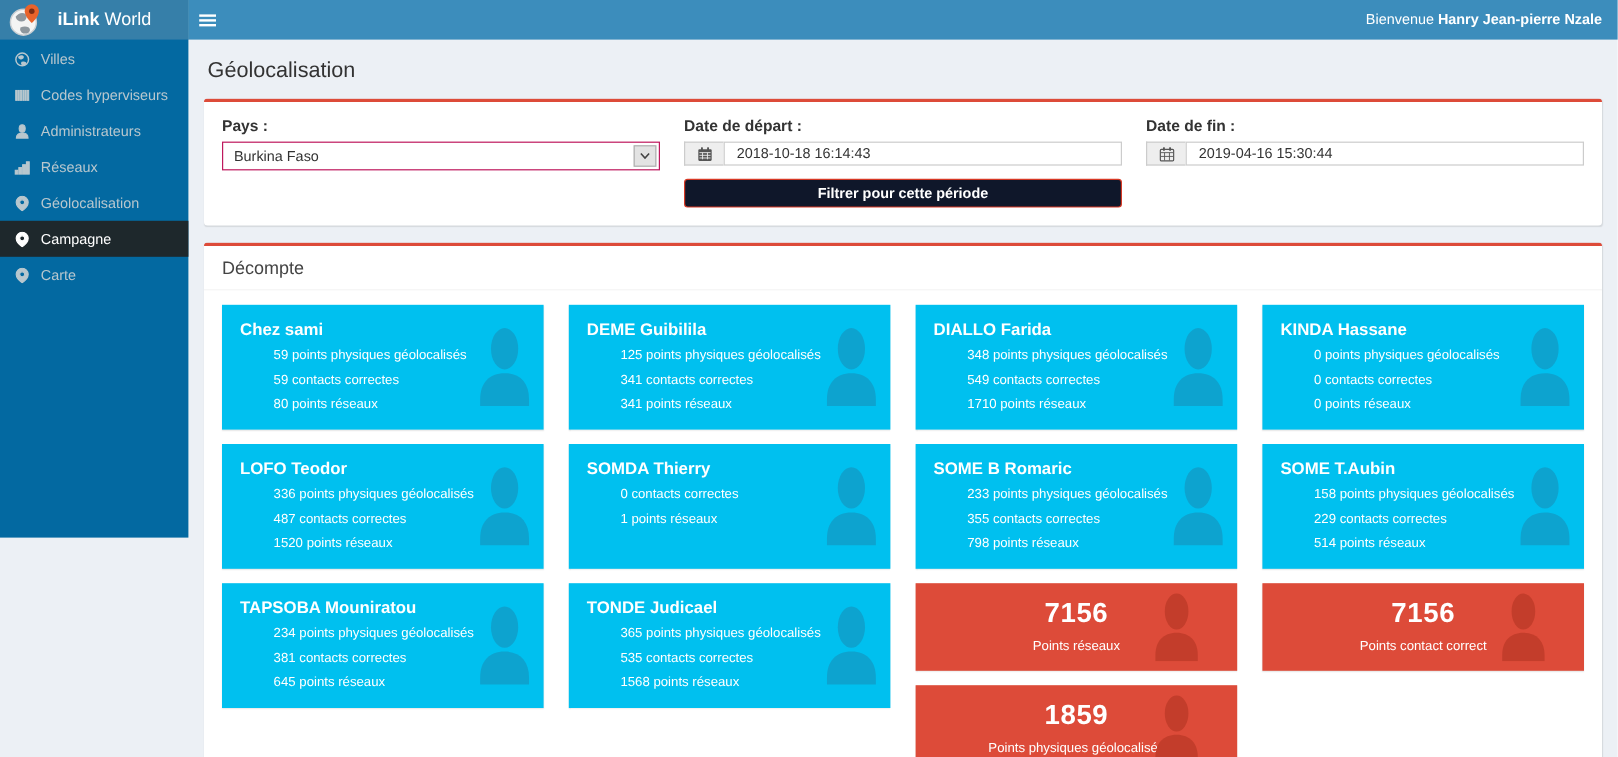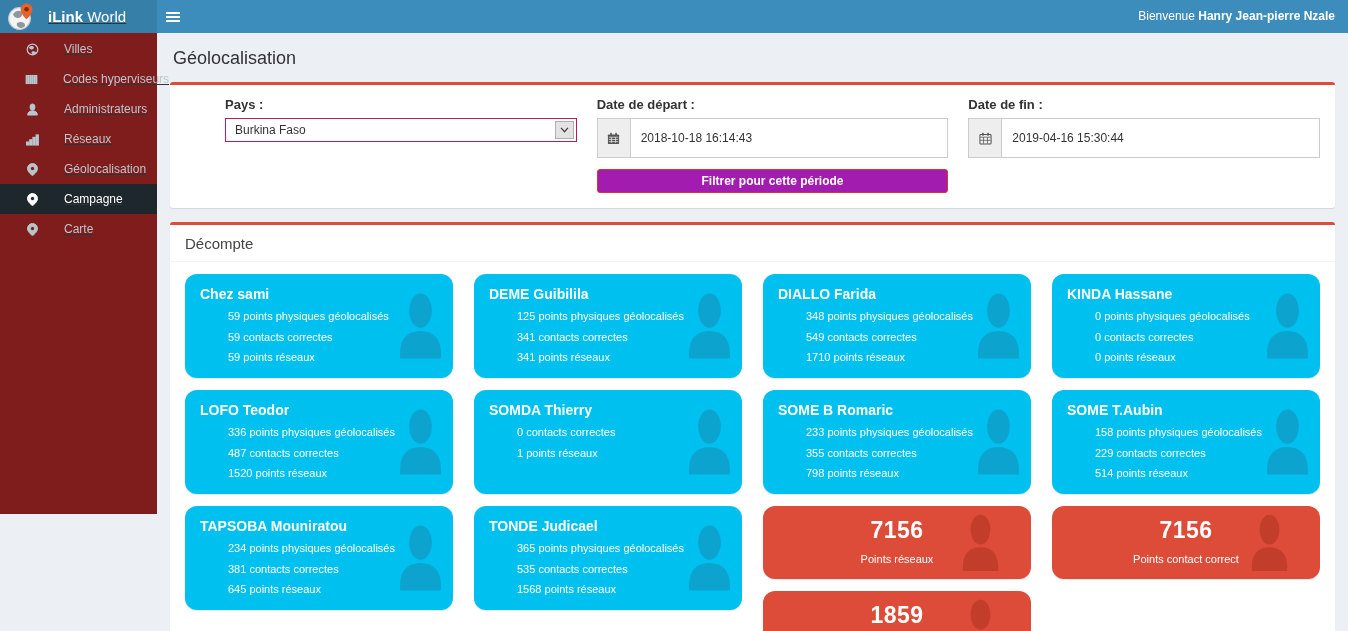--- a/index.html
+++ b/index.html
@@ -1,27 +1,27 @@
 <!DOCTYPE html>
 <html><head>
 <meta charset="utf-8">
 <style>
   * { box-sizing: border-box; margin: 0; padding: 0; }
   html, body { width: 1348px; height: 631px; overflow: hidden; }
   body { font-family: "Liberation Sans", sans-serif; background: #ecf0f5; color: #333; }
 
   
-  .sidebar { position: absolute; left: 0; top: 0; width: 157px; height: 514px; background: #7f1d1d; z-index: 5; text-decoration: underline; }
+  .sidebar { position: absolute; left: 0; top: 0; width: 157px; height: 448px; background: #0369a1; z-index: 5; }
   .logo { height: 33px; background: #367fa9; display: flex; align-items: center; padding-left: 7px; }
   .logo-icon { width: 27px; height: 29px; flex: 0 0 auto; }
   .brand { color: #fff; font-size: 15px; margin-left: 14px; white-space: nowrap; }
   .brand b { font-weight: 700; }
   .brand span.light { font-weight: 300; }
   .menu { padding-top: 1px; }
-  .menu-item { display: flex; align-items: center; height: 30px; padding-left: 25px; gap: 25px;
+  .menu-item { display: flex; align-items: center; height: 30px; padding-left: 11px; gap: 9px;
                color: #b8c7ce; font-size: 12px; cursor: pointer; }
   .menu-item.active { background: #1e282c; color: #fff; }
   .mi-icon { width: 14px; height: 14px; display: inline-flex; align-items: center; justify-content: center; }
   .mi-icon svg { width: 13px; height: 13px; fill: currentColor; stroke: currentColor; }
   .mi-label { white-space: nowrap; }
 
   
   .navbar { position: absolute; left: 157px; right: 0; top: 0; height: 33px; background: #3c8dbc; }
   .hamburger { position: absolute; left: 0; top: 0; width: 32px; height: 33px; display: flex;
                flex-direction: column; align-items: center; justify-content: center; gap: 2px; cursor: pointer; }
@@ -31,46 +31,46 @@
   .welcome b { font-weight: 700; }
 
   
   .content { position: absolute; left: 157px; top: 33px; right: 0; bottom: 0; overflow: hidden;
              padding: 11px 13px; }
   .page-title { font-size: 18px; font-weight: 400; color: #333; margin: 4px 0 13px 3px; }
 
   .panel { background: #fff; border-top: 3px solid #dd4b39; border-radius: 3px;
            box-shadow: 0 1px 1px rgba(0,0,0,0.1); }
   .filter-panel { padding: 12px 15px 15px; margin-bottom: 14px; }
-  .filter-row { display: flex; gap: 20px; margin-left: 40px; }
+  .filter-row { display: flex; gap: 20px; }
   .filter-col { flex: 1; }
   .field-label { font-size: 13px; font-weight: 700; color: #333; margin-bottom: 6px; }
 
   .select-box { position: relative; height: 24px; border: 1px solid #be185d; background: #fff;
                 display: flex; align-items: center; padding: 0 28px 0 9px; font-size: 12px; cursor: pointer; }
   .select-arrow { position: absolute; right: 2px; top: 2px; bottom: 2px; width: 19px; background: #e3e3e3;
                   border: 1px solid #b0b0b0; display: flex; align-items: center; justify-content: center; }
   .select-arrow svg { width: 9px; height: 6px; stroke: #444; fill: none; stroke-width: 1.5; }
 
-  .input-group { display: flex; height: 40px; }
+  .input-group { display: flex; height: 20px; }
   .addon { width: 33px; background: #eee; border: 1px solid #ccc; border-right: 0;
            display: flex; align-items: center; justify-content: center; }
   .addon svg { width: 13px; height: 13px; }
   .input-group input { flex: 1; border: 1px solid #ccc; font-size: 12px; padding: 0 10px; color: #333;
                        font-family: "Liberation Sans", sans-serif; outline: none; min-width: 0; }
-  .filter-button { display: block; width: 100%; margin-top: 11px; height: 24px; background: #a21caf;
+  .filter-button { display: block; width: 100%; margin-top: 11px; height: 24px; background: #0f172a;
                    border: 1px solid #d73925; border-radius: 3px; color: #fff; font-size: 12px;
                    font-weight: 700; cursor: pointer; font-family: "Liberation Sans", sans-serif; }
 
   .decompte-panel { min-height: 460px; }
   .panel-header { padding: 10px 15px 9px; font-size: 15px; color: #444; border-bottom: 1px solid #f4f4f4; }
   .panel-body { padding: 12px 15px; display: flex; gap: 21px; align-items: flex-start; }
   .card-col { flex: 1; min-width: 0; }
 
-  .card { position: relative; border-radius: 12px; margin-bottom: 12px; color: #fff;
+  .card { position: relative; border-radius: 0; margin-bottom: 12px; color: #fff;
           box-shadow: 0 1px 1px rgba(0,0,0,0.1); }
   .agent-card { background: #00c0ef; height: 104px; padding: 10px 15px; }
   .agent-name { font-size: 14px; font-weight: 700; margin: 2px 0 4px; white-space: nowrap; }
   .agent-line { font-size: 11px; line-height: 20.5px; white-space: nowrap; margin-left: 28px; }
   .person { position: absolute; display: inline-block; }
   .person svg { width: 100%; height: 100%; }
   .agent-card .person { top: 13px; right: 9px; width: 47px; height: 77px; fill: #0da3cf; }
 
   .summary-card { background: #dd4b39; height: 73px; padding: 11px 15px; text-align: center; }
   .summary-value { font-size: 23px; font-weight: 700; letter-spacing: 0.5px; }
@@ -227,21 +227,21 @@
 
   <section class="panel decompte-panel">
     <div class="panel-header">Décompte</div>
     <div class="panel-body">
         <div class="card-col">
   <div class="card agent-card">
     <div class="agent-name">Chez sami</div>
     <div class="agent-lines">
               <div class="agent-line">59 points physiques géolocalisés</div>
               <div class="agent-line">59 contacts correctes</div>
-              <div class="agent-line">59 points réseaux</div>
+              <div class="agent-line">80 points réseaux</div>
             </div>
     <span class="person"><svg viewBox="0 0 60 84">
                 <ellipse cx="30" cy="23" rx="14.5" ry="22"></ellipse>
                 <path d="M30 49 C13.5 49 4 59.5 4 76.5 L4 84 L56 84 L56 76.5 C56 59.5 46.5 49 30 49 Z"></path>
               </svg></span>
   </div>
 
   <div class="card agent-card">
     <div class="agent-name">LOFO Teodor</div>
     <div class="agent-lines">

